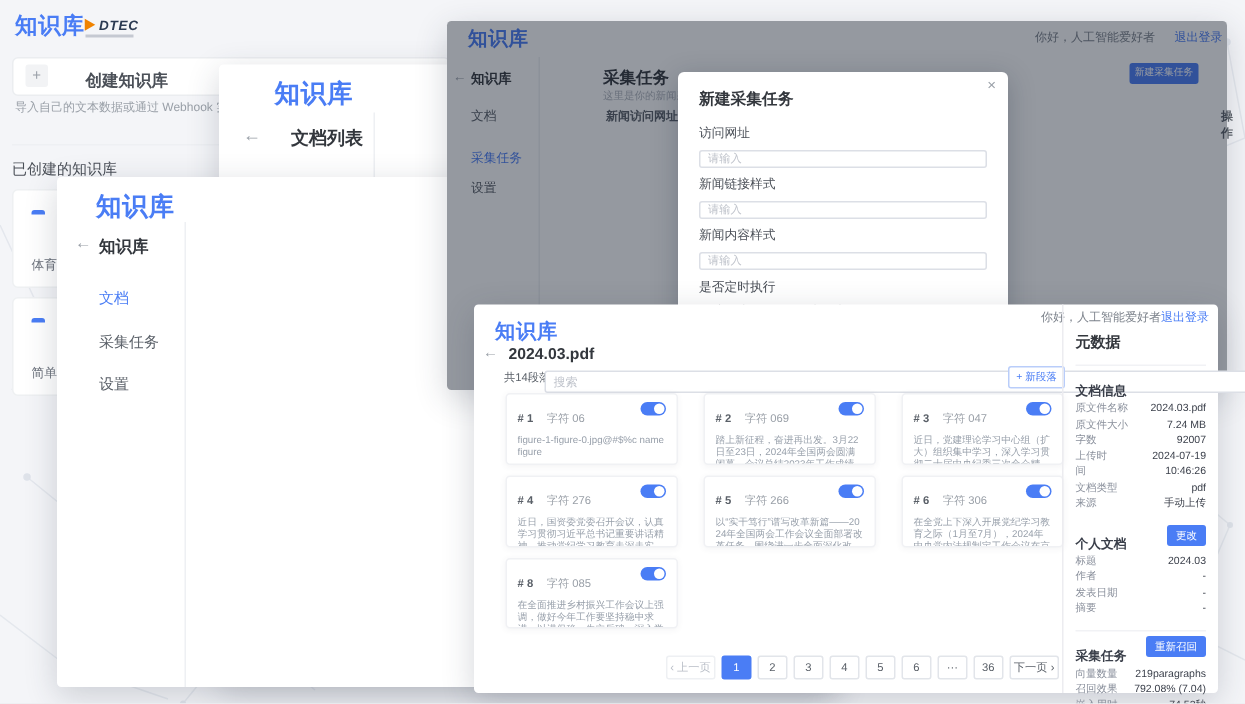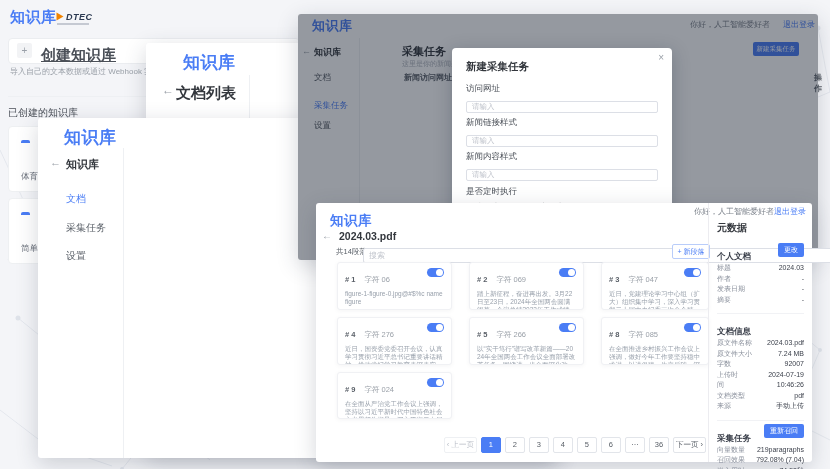--- a/index.html
+++ b/index.html
@@ -78,40 +78,40 @@
   </svg>
 
   <div class="abs" style="left:0;top:0;width:830px;height:469px;">
     <span class="abs brand" style="left:10px;top:8px;font-size:15px;">知识库</span>
     <span class="abs" style="left:56px;top:13px;width:0;height:0;border-left:4px solid transparent;border-right:4px solid transparent;border-bottom:7px solid #f08300;transform:rotate(90deg);"></span>
     <span class="abs" style="left:66px;top:12px;font-size:9px;font-weight:bold;font-style:italic;color:#2b3a52;letter-spacing:.5px;">DTEC</span>
     <span class="abs" style="left:57px;top:23px;width:32px;height:2px;background:#c5c9d2;"></span>
 
     <div class="abs" style="left:8px;top:38px;width:290px;height:24px;border:1px solid #ebedf0;border-radius:4px;background:#fff;">
       <span class="abs" style="left:8px;top:4px;width:15px;height:15px;background:#f2f3f5;border-radius:2px;color:#9aa0a8;font-size:10px;text-align:center;line-height:15px;">+</span>
-      <span class="abs" style="left:32px;top:7px;font-size:15px;font-weight:bold;color:#4b5058;text-decoration:underline;">创建知识库</span>
+      <span class="abs" style="left:48px;top:7px;font-size:11px;font-weight:bold;color:#4b5058;">创建知识库</span>
     </div>
     <div class="abs" style="left:10px;top:66px;width:285px;font-size:8px;line-height:11px;color:#9aa0a8;">导入自己的文本数据或通过 Webhook 实时写入数据增强 LLM 的上下文。</div>
     <div class="hline" style="left:8px;top:96px;width:290px;"></div>
     <div class="abs" style="left:8px;top:106px;font-size:10px;color:#4b5058;">已创建的知识库</div>
 
     <div class="abs" style="left:8px;top:126px;width:118px;height:64px;border:1px solid #eef0f2;border-radius:4px;background:#fff;">
       <span class="folder abs" style="left:12px;top:16px;"></span>
       <span class="abs" style="left:12px;top:44px;font-size:8.5px;color:#6b717b;">体育</span>
     </div>
     <div class="abs" style="left:8px;top:198px;width:118px;height:64px;border:1px solid #eef0f2;border-radius:4px;background:#fff;">
       <span class="folder abs" style="left:12px;top:16px;"></span>
       <span class="abs" style="left:12px;top:44px;font-size:8.5px;color:#6b717b;">简单杂志</span>
     </div>
   </div>
 
   <div class="win" style="left:146px;top:43px;width:410px;height:412px;">
     <span class="abs brand" style="left:37px;top:8px;font-size:17px;">知识库</span>
     <span class="abs backarrow" style="left:16px;top:40px;font-size:12px;">←</span>
-    <span class="abs" style="left:30px;top:41px;font-size:15px;font-weight:bold;color:#33373d;">文档列表</span>
+    <span class="abs" style="left:48px;top:41px;font-size:12px;font-weight:bold;color:#33373d;">文档列表</span>
     <div class="vdiv" style="left:103px;top:32px;height:380px;"></div>
   </div>
 
   <div class="win" style="left:38px;top:118px;width:520px;height:340px;">
     <span class="abs brand" style="left:26px;top:8px;font-size:17px;">知识库</span>
     <span class="abs backarrow" style="left:12px;top:38px;font-size:11px;">←</span>
     <span class="abs" style="left:28px;top:39px;font-size:11px;font-weight:bold;color:#33373d;">知识库</span>
     <span class="navitem active" style="left:28px;top:74px;font-size:10px;">文档</span>
     <span class="navitem" style="left:28px;top:103px;font-size:10px;">采集任务</span>
     <span class="navitem" style="left:28px;top:131px;font-size:10px;">设置</span>
@@ -205,28 +205,28 @@
         <span class="num"># 4</span><span class="chars">字符 276</span>
         <span class="toggle"></span>
         <div class="body">近日，国资委党委召开会议，认真学习贯彻习近平总书记重要讲话精神，推动党纪学习教育走深走实，以高质量发展实干实绩推动任务落地见效，扎实推进科技创新与产业焕新，《中国式现代化建设》相关科…</div>
       </div>
       <div class="pcard">
         <span class="num"># 5</span><span class="chars">字符 266</span>
         <span class="toggle"></span>
         <div class="body">以“实干笃行”谱写改革新篇——2024年全国两会工作会议全面部署改革任务，围绕进一步全面深化改革、推进中国式现代化作出系统部署，强调坚持稳中求进、以进促稳、先立后破，完整准确全面贯彻新发展理念，把高质量发展要求贯…</div>
       </div>
       <div class="pcard">
+        <span class="num"># 6</span><span class="chars">字符 306</span>
+        <span class="toggle"></span>
+        <div class="body">在全党上下深入开展党纪学习教育之际（1月至7月），2024年中央党内法规制定工作会议在京召开，会议系统总结经验做法，明确今年党内法规制度建设重点，全面贯彻落实党的二十大、二十届二中全会精神，筑牢工业动能…</div>
+      </div>
+      <div class="pcard">
         <span class="num"># 8</span><span class="chars">字符 085</span>
         <span class="toggle"></span>
         <div class="body">在全面推进乡村振兴工作会议上强调，做好今年工作要坚持稳中求进、以进促稳、先立后破，深入学习贯彻党的二十大精神，认真落实中央经济工作会议和全国新型工业化推进大会部署，统筹高质量发展和高水平安全，稳步…</div>
-      </div>
-      <div class="pcard">
-        <span class="num"># 9</span><span class="chars">字符 024</span>
-        <span class="toggle"></span>
-        <div class="body">在全面从严治党工作会议上强调，坚持以习近平新时代中国特色社会主义思想为指导，深入贯彻二十届中央纪委三次全会部署要求，一刻不停推进全面从严治党，以高质量党建保障国有企业高质量发展，要保持定力持续深化整治…</div>
       </div>
     </div>
 
     
     <div class="abs" style="right:106px;bottom:9px;display:flex;gap:4px;align-items:center;">
       <span class="pg ghost">‹ 上一页</span>
       <span class="pg active">1</span>
       <span class="pg">2</span>
       <span class="pg">3</span>
       <span class="pg">4</span>
@@ -234,20 +234,48 @@
       <span class="pg">6</span>
       <span class="pg">···</span>
       <span class="pg">36</span>
       <span class="pg">下一页 ›</span>
     </div>
 
     
     <div class="abs" style="left:392px;top:0;width:104px;height:259px;border-left:1px solid #ececf0;box-sizing:border-box;padding:18px 8px 0 8px;">
       <div style="font-size:10px;font-weight:bold;color:#33373d;">元数据</div>
 
+      <div style="margin-top:8px;border-top:1px solid #f1f2f5;padding-top:6px;">
+        <span class="meta-sec">文档信息</span>
+        <div class="mrow">
+            <span class="ml">原文件名称</span>
+            <span class="mv">2024.03.pdf</span>
+          </div>
+        <div class="mrow">
+            <span class="ml">原文件大小</span>
+            <span class="mv">7.24 MB</span>
+          </div>
+        <div class="mrow">
+            <span class="ml">字数</span>
+            <span class="mv">92007</span>
+          </div>
+        <div class="mrow">
+            <span class="ml">上传时间</span>
+            <span class="mv">2024-07-19 10:46:26</span>
+          </div>
+        <div class="mrow">
+            <span class="ml">文档类型</span>
+            <span class="mv">pdf</span>
+          </div>
+        <div class="mrow">
+            <span class="ml">来源</span>
+            <span class="mv">手动上传</span>
+          </div>
+      </div>
+
       <div style="margin-top:10px;position:relative;">
         <span class="meta-sec">个人文档</span>
         <span class="btn-primary mbtn" style="position:absolute;right:0;top:-2px;">更改</span>
         <div class="mrow">
             <span class="ml">标题</span>
             <span class="mv">2024.03</span>
           </div>
         <div class="mrow">
             <span class="ml">作者</span>
             <span class="mv">-</span>
@@ -255,48 +283,20 @@
         <div class="mrow">
             <span class="ml">发表日期</span>
             <span class="mv">-</span>
           </div>
         <div class="mrow">
             <span class="ml">摘要</span>
             <span class="mv">-</span>
           </div>
       </div>
 
-      <div style="margin-top:8px;border-top:1px solid #f1f2f5;padding-top:6px;">
-        <span class="meta-sec">文档信息</span>
-        <div class="mrow">
-            <span class="ml">原文件名称</span>
-            <span class="mv">2024.03.pdf</span>
-          </div>
-        <div class="mrow">
-            <span class="ml">原文件大小</span>
-            <span class="mv">7.24 MB</span>
-          </div>
-        <div class="mrow">
-            <span class="ml">字数</span>
-            <span class="mv">92007</span>
-          </div>
-        <div class="mrow">
-            <span class="ml">上传时间</span>
-            <span class="mv">2024-07-19 10:46:26</span>
-          </div>
-        <div class="mrow">
-            <span class="ml">文档类型</span>
-            <span class="mv">pdf</span>
-          </div>
-        <div class="mrow">
-            <span class="ml">来源</span>
-            <span class="mv">手动上传</span>
-          </div>
-      </div>
-
       <div style="margin-top:8px;border-top:1px solid #f1f2f5;padding-top:6px;position:relative;">
         <span class="meta-sec">采集任务</span>
         <span class="btn-primary mbtn" style="position:absolute;right:0;top:3px;">重新召回</span>
         <div class="mrow">
             <span class="ml">向量数量</span>
             <span class="mv">219paragraphs</span>
           </div>
         <div class="mrow">
             <span class="ml">召回效果</span>
             <span class="mv">792.08% (7.04)</span>

